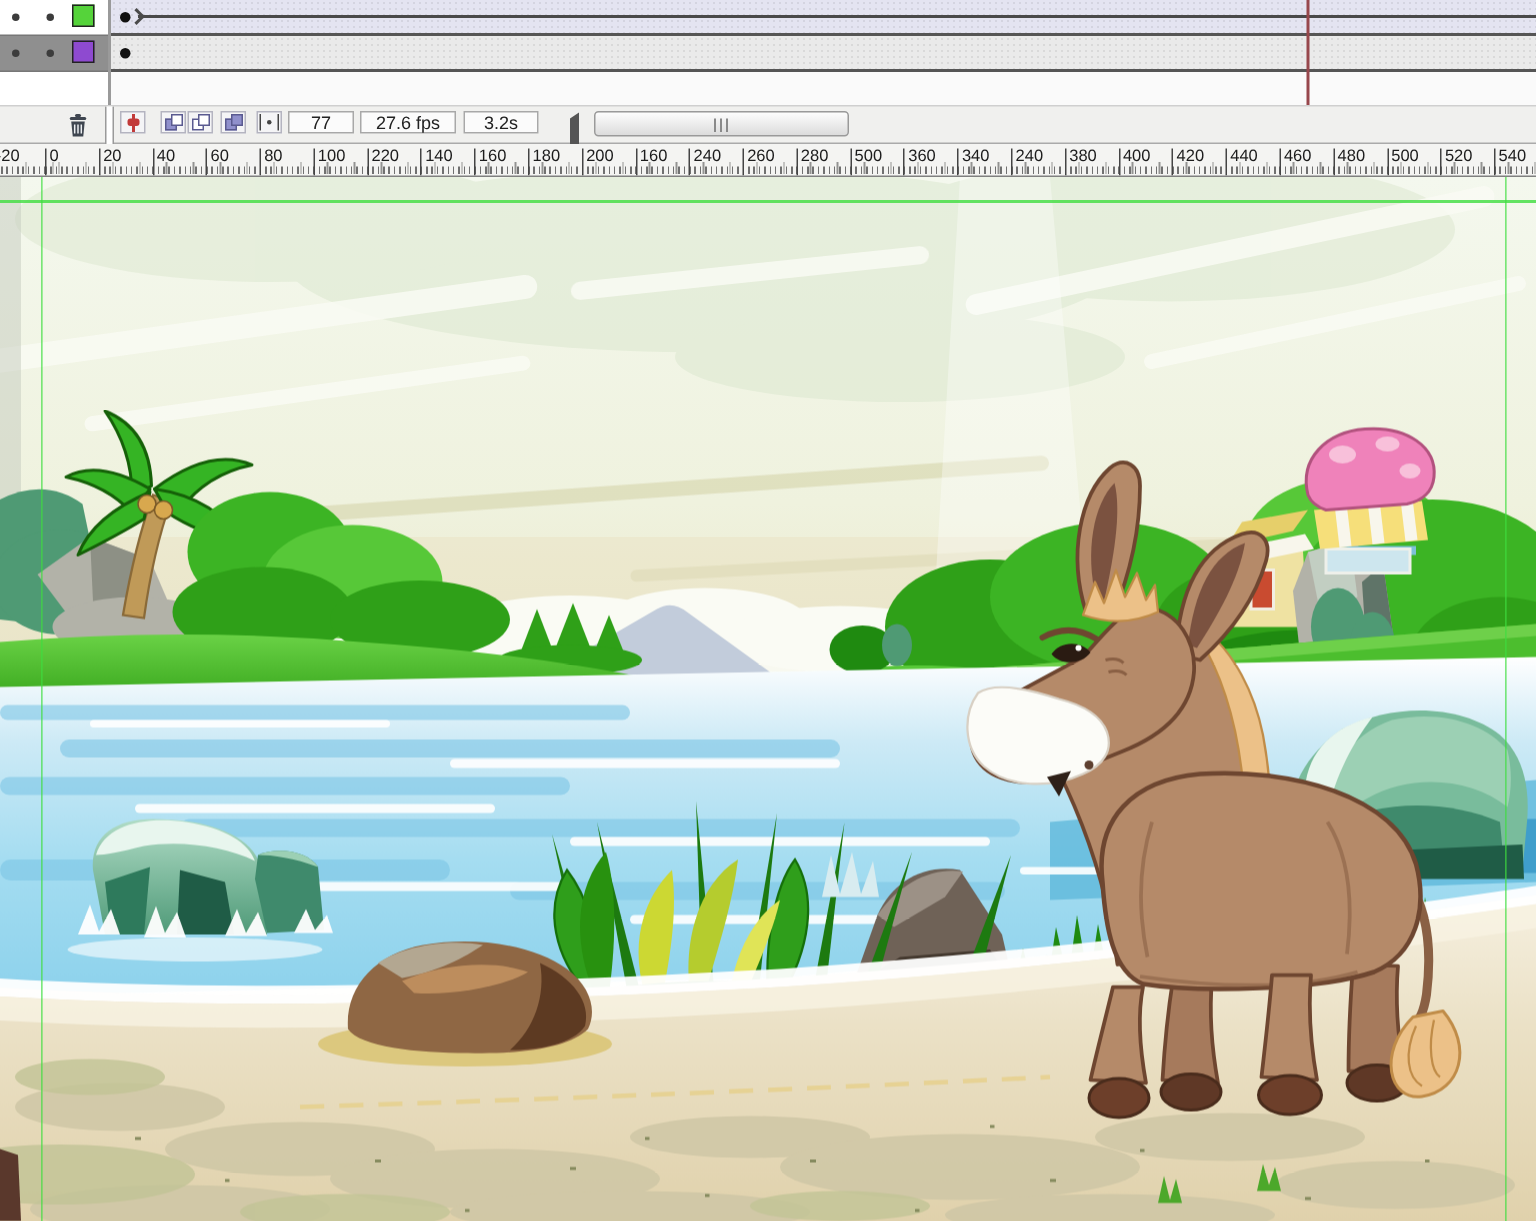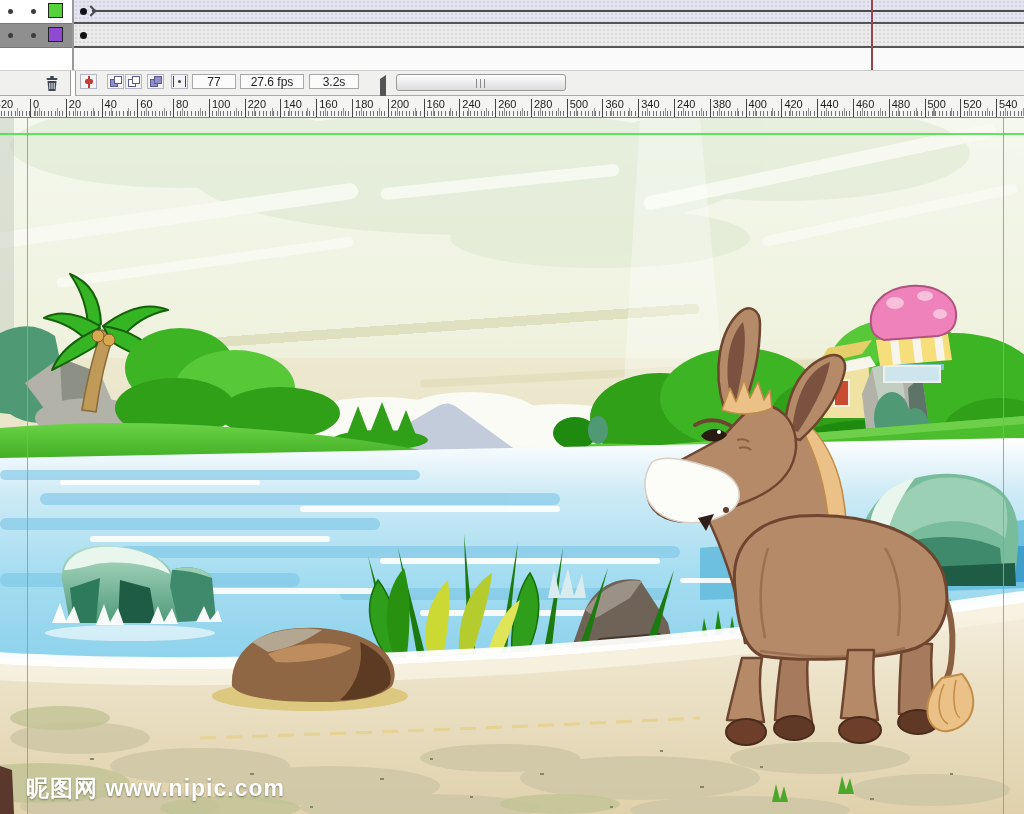--- a/index.html
+++ b/index.html
@@ -603,15 +603,14 @@
         <circle cx="719" cy="314" r="2" fill="#ffffff"></circle>
         <path d="M695,307 Q713,297 731,308" fill="none" class="s-outline" stroke-width="4" stroke-linecap="round"></path>
         <path d="M737,322 q8,-2 12,2 M739,330 q8,-2 12,2" fill="none" class="s-shade" stroke-width="2"></path>
       </g>
     </svg>
 
     <div class="hguide" style="top: 15px; background: rgb(62, 221, 62);"></div>
     <div class="vguide" style="left: 27px; background: rgb(62, 221, 62);"></div>
     <div class="vguide" style="left: 1003px; background: rgb(62, 221, 62);"></div>
 
-    <div class="watermark">昵图网 www.nipic.com</div>
   </div>
 </div>
 
 </body></html>

